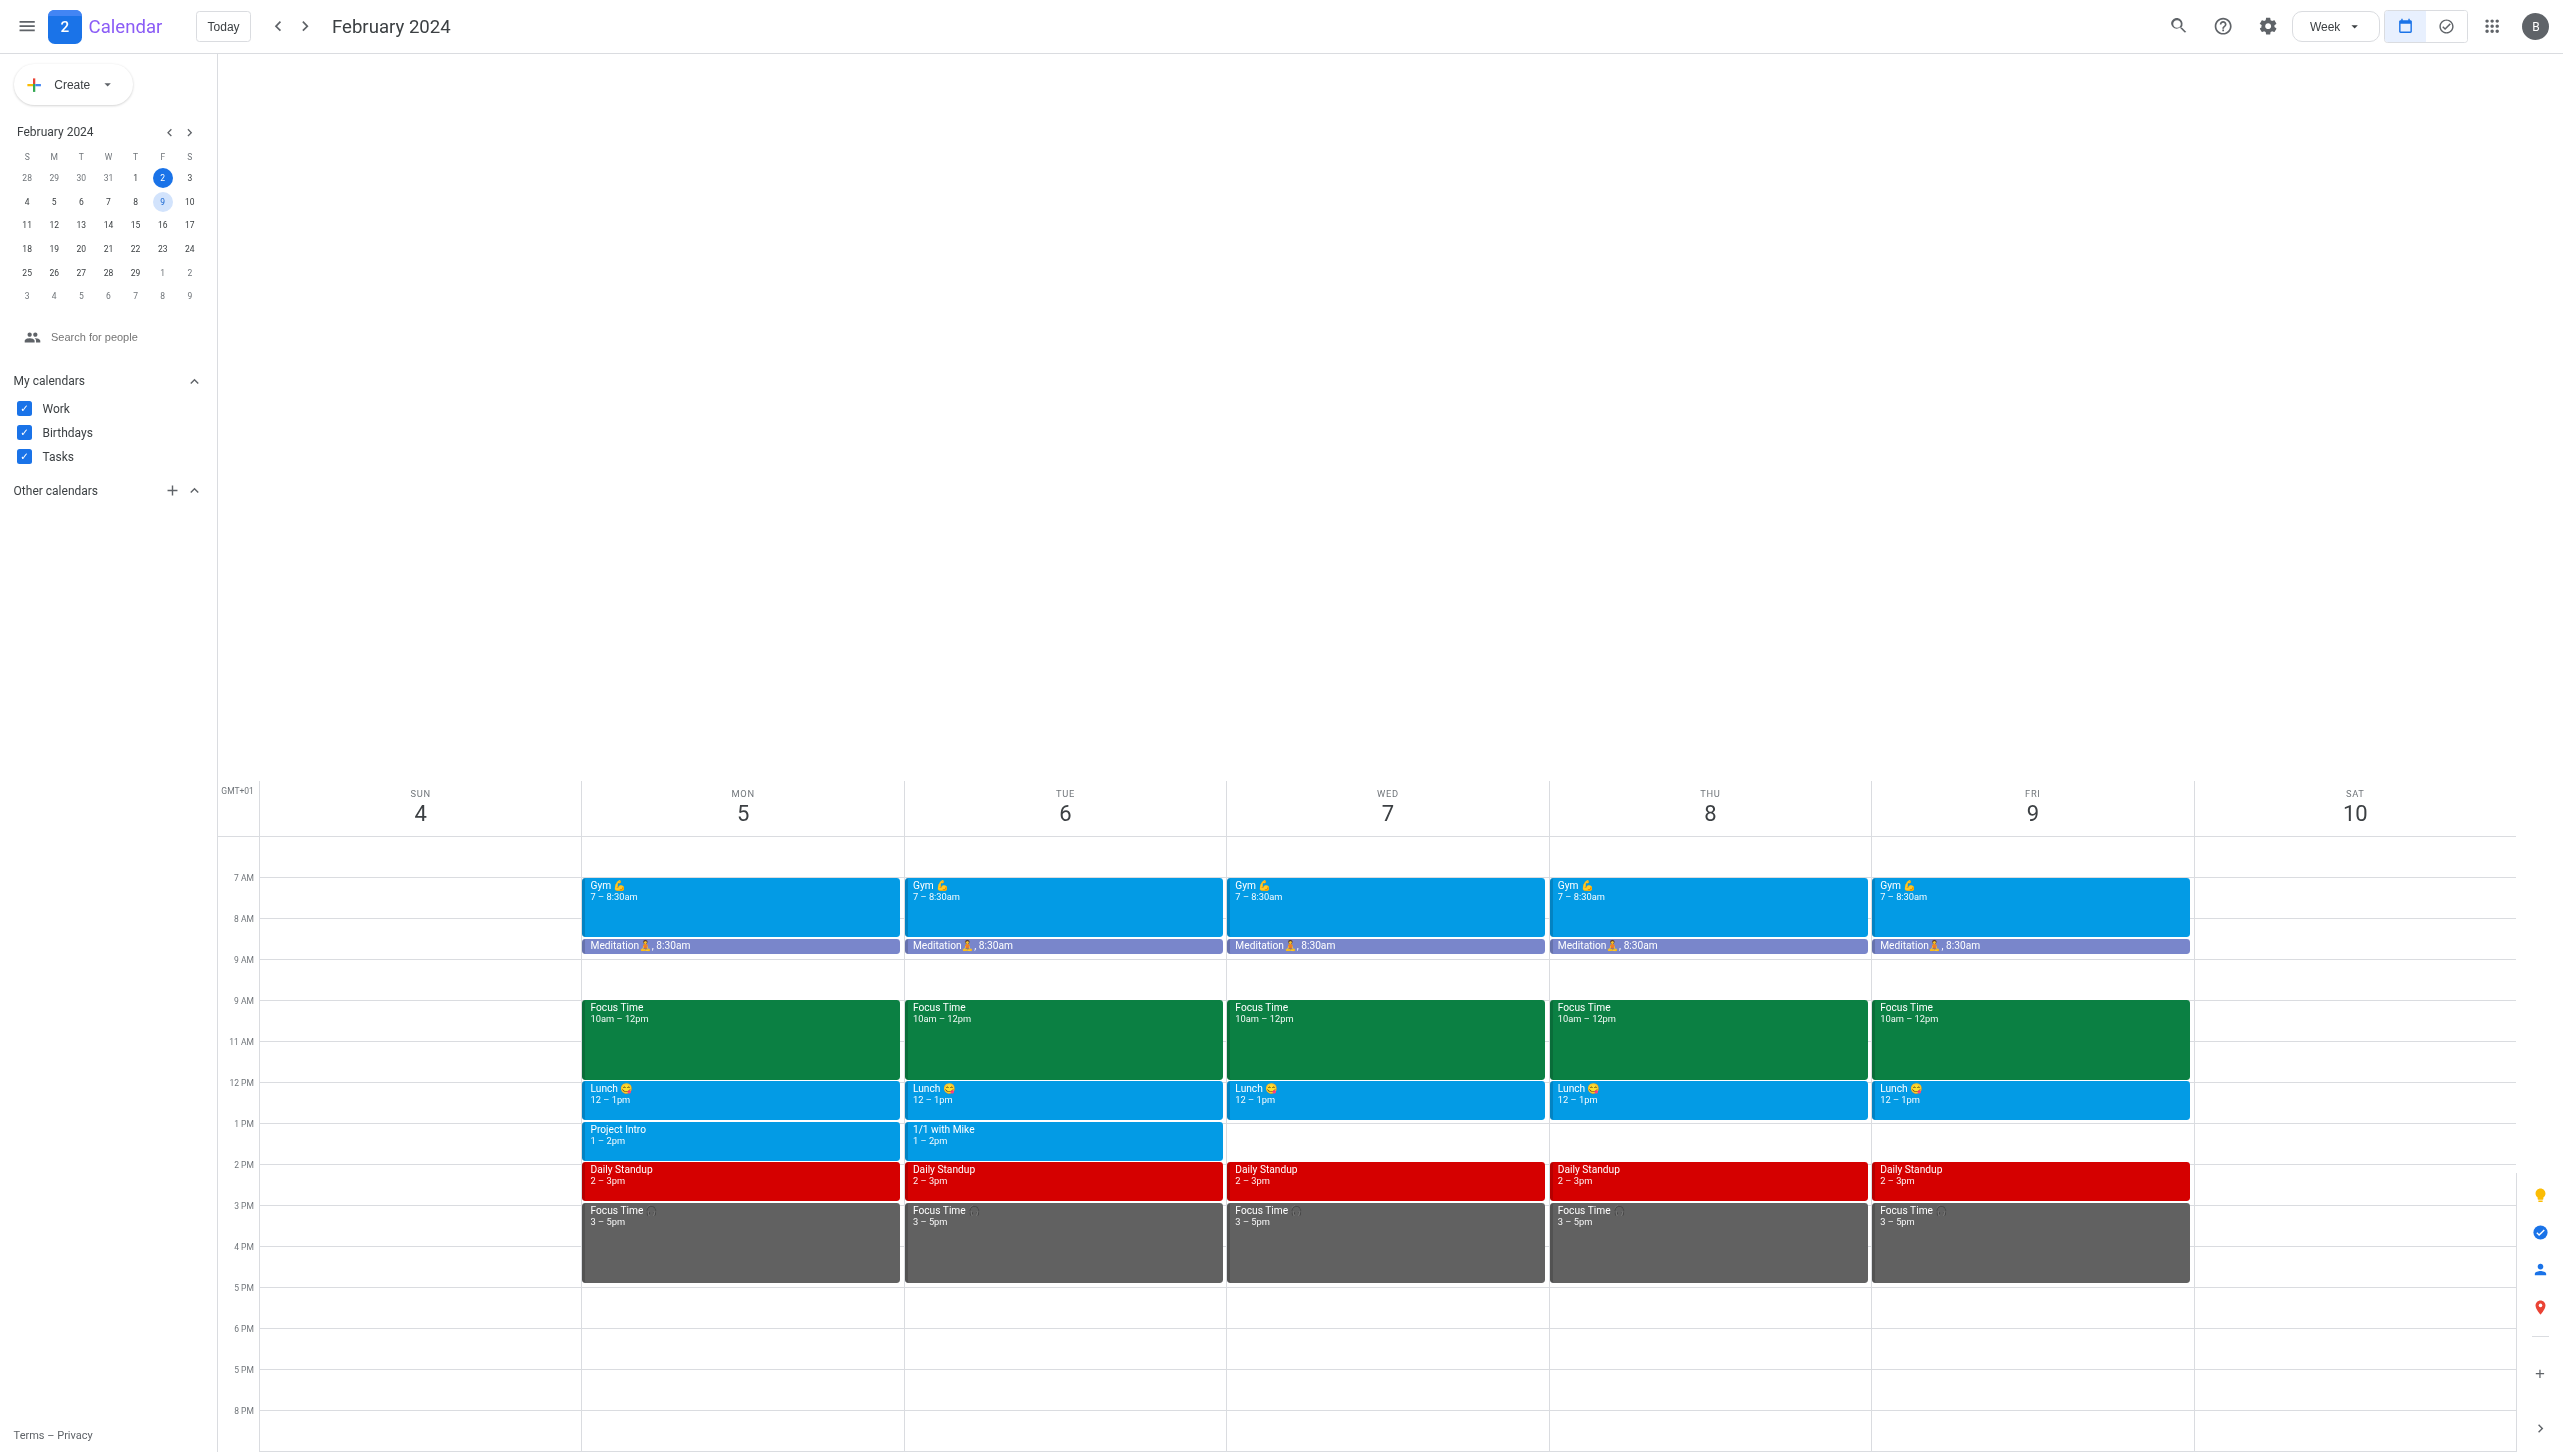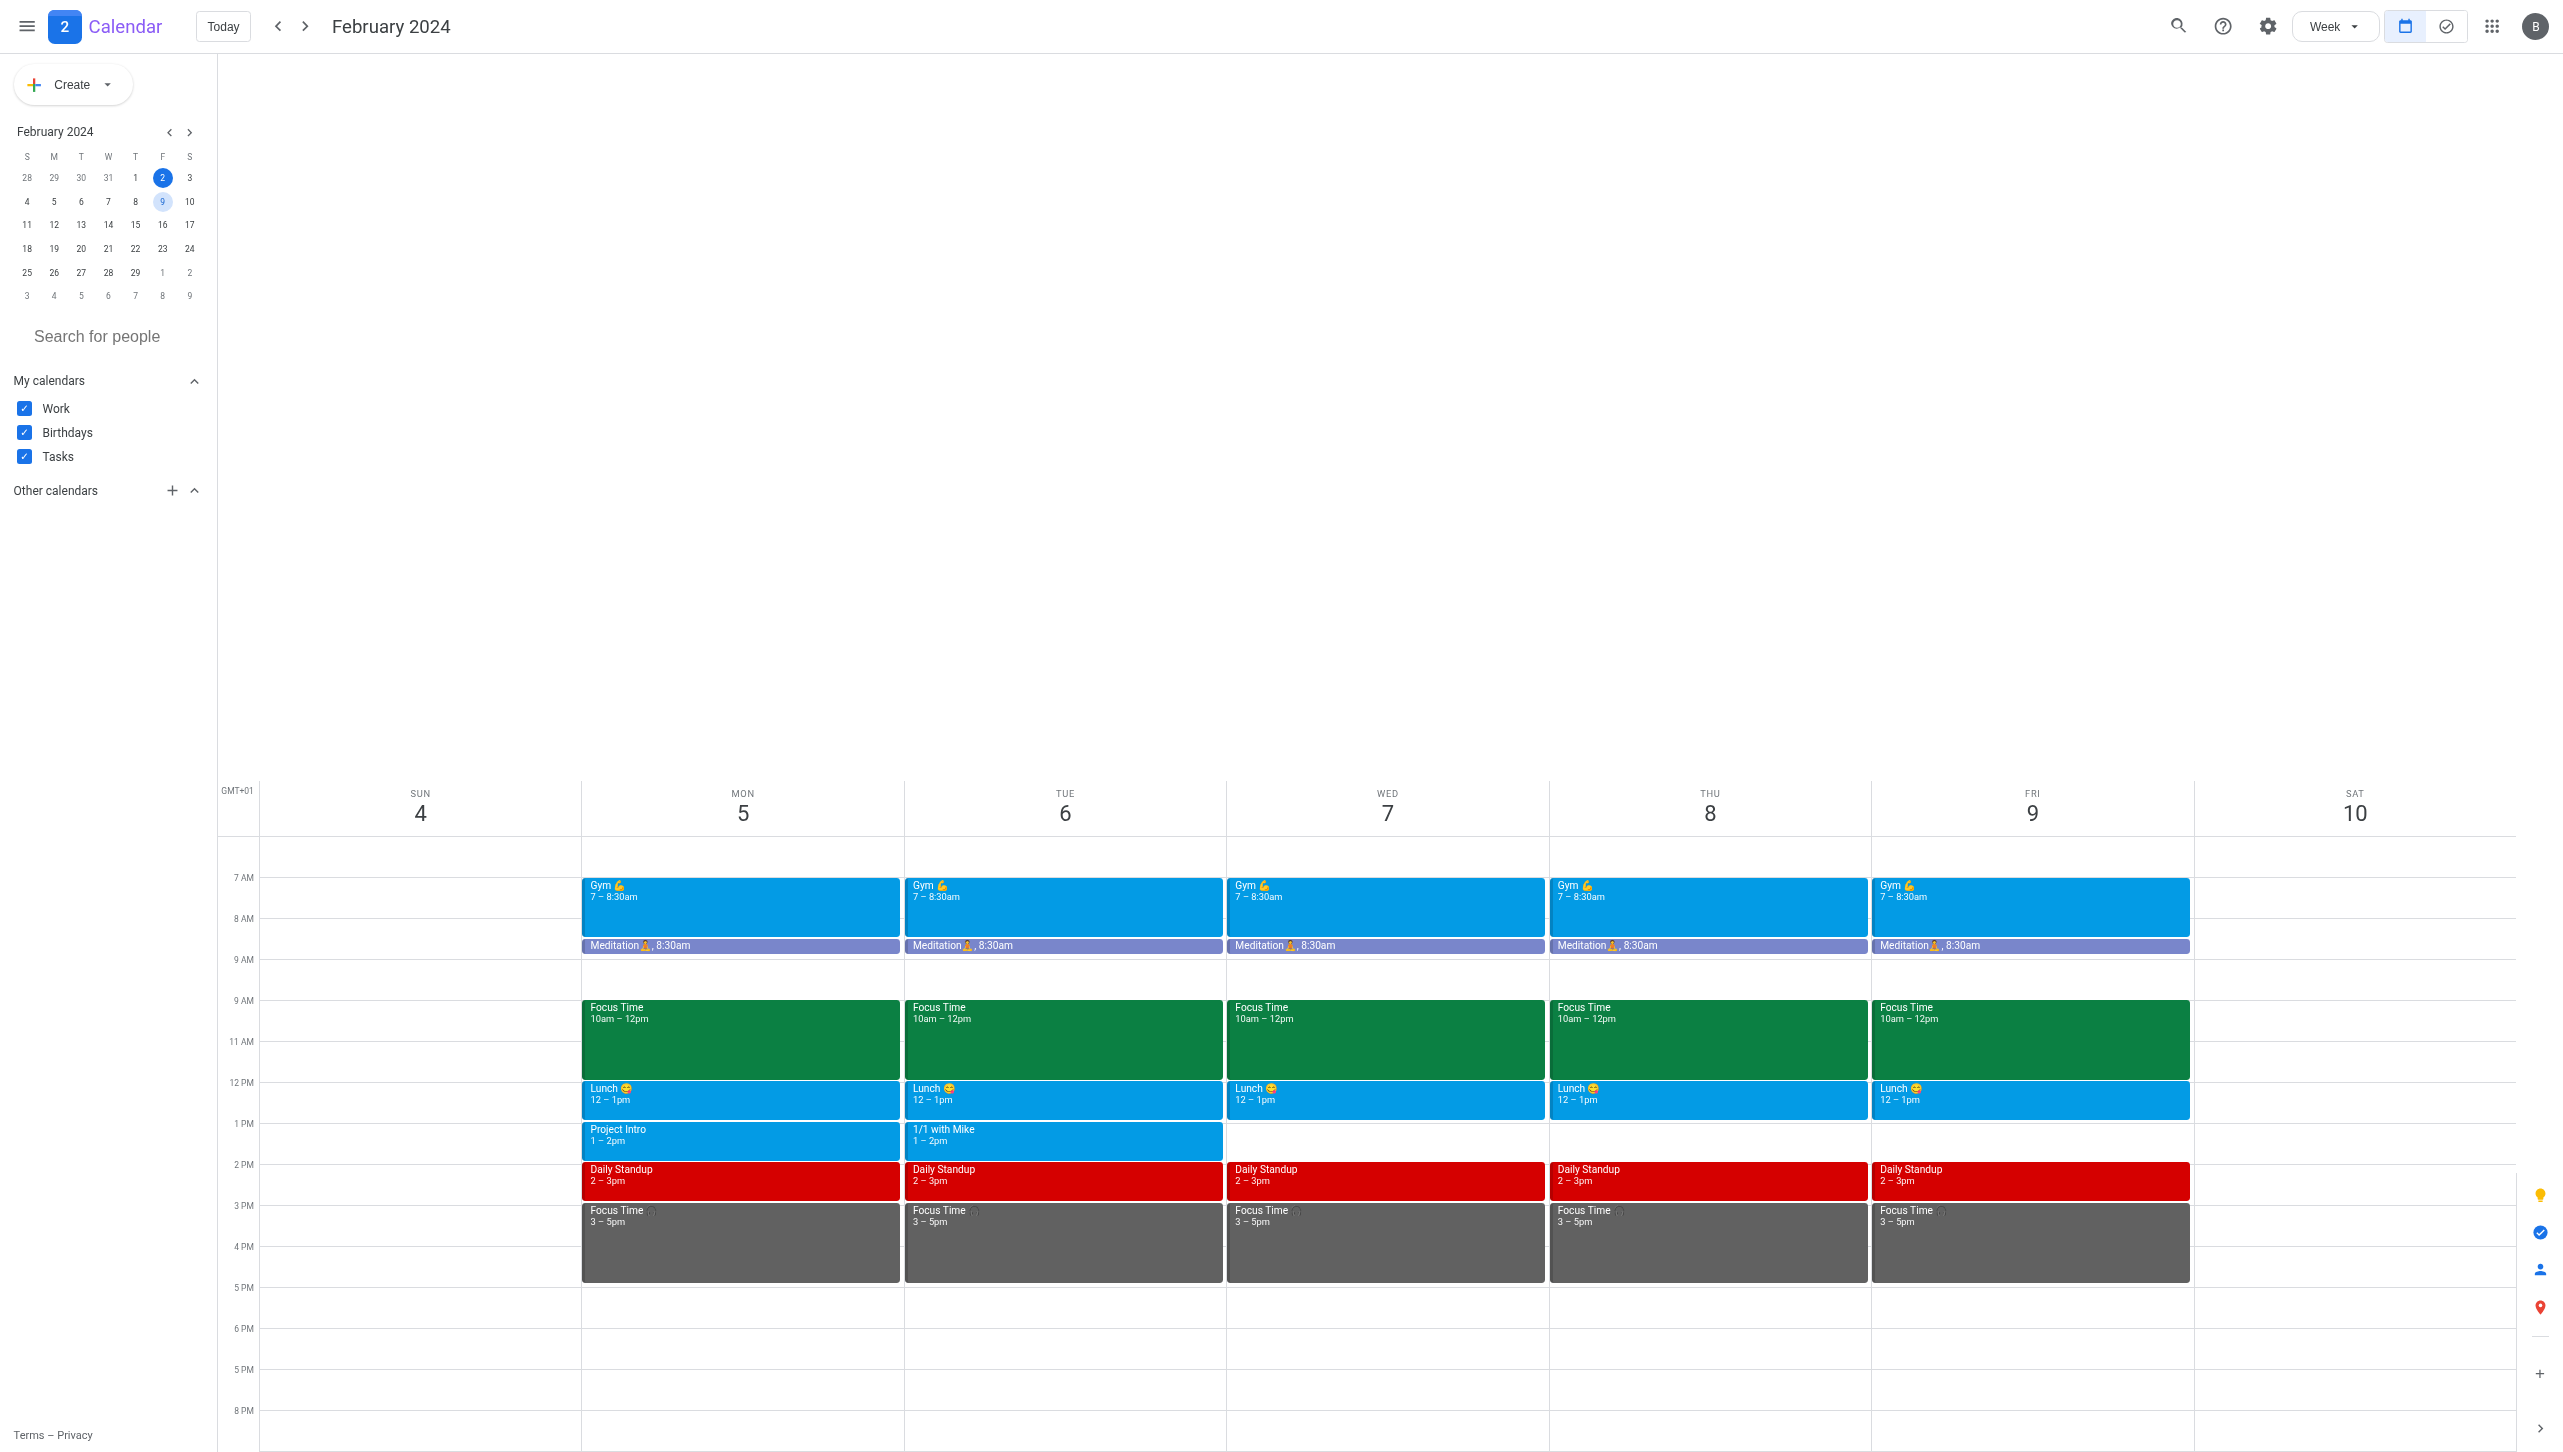--- a/index.html
+++ b/index.html
@@ -37,21 +37,21 @@
 .mini-nav { width:20.3px; height:20.3px; border:none; background:transparent; cursor:pointer; border-radius:50%; color:#5f6368; display:flex; align-items:center; justify-content:center; }
 .mini-grid { display: grid; grid-template-columns: repeat(7, 1fr); text-align: center; font-size: 8.5px; }
 .mini-dow { color: #70757a; height: 17px; line-height:17px; }
 .mini-day { height: 20.3px; width:20.3px; line-height: 20.3px; margin:1.7px auto; font-size: 8.5px; color: #3c4043; border-radius: 50%; cursor: pointer; }
 .mini-day.other { color: #70757a; }
 .mini-day.today { background: #1a73e8; color: #fff; }
 .mini-day.selected { background: #d2e3fc; color: #1967d2; }
 
 
 .search-wrap { display: flex; align-items: center; height: 30.5px; border-radius: 3.4px; padding: 0 10.2px; gap: 10.2px; margin-bottom: 13.6px; }
-.search-input { border:none; background:transparent; outline:none; font-size:16px; color:#4c1d95; flex:1; }
+.search-input { border:none; background:transparent; outline:none; font-size:11px; color:#4c1d95; flex:1; }
 
 
 .cal-section { margin-bottom: 6.8px; }
 .cal-section-header { height: 30.5px; display: flex; align-items: center; cursor: pointer; font-size:12px; color:#3c4043; }
 .cal-section-header .sp { flex:1; }
 .cal-item { height: 24px; display: flex; align-items: center; gap: 10.2px; padding-left: 3.4px; font-size:12px; }
 .cal-checkbox { width: 15.3px; height: 15.3px; border-radius: 2.5px; display:flex; align-items:center; justify-content:center; color:#fff; font-size:10.2px; }
 .cal-checkbox.checked::after { content:'✓'; }
 
 .footer-links { margin-top: auto; font-size: 11px; color: #5f6368; }

